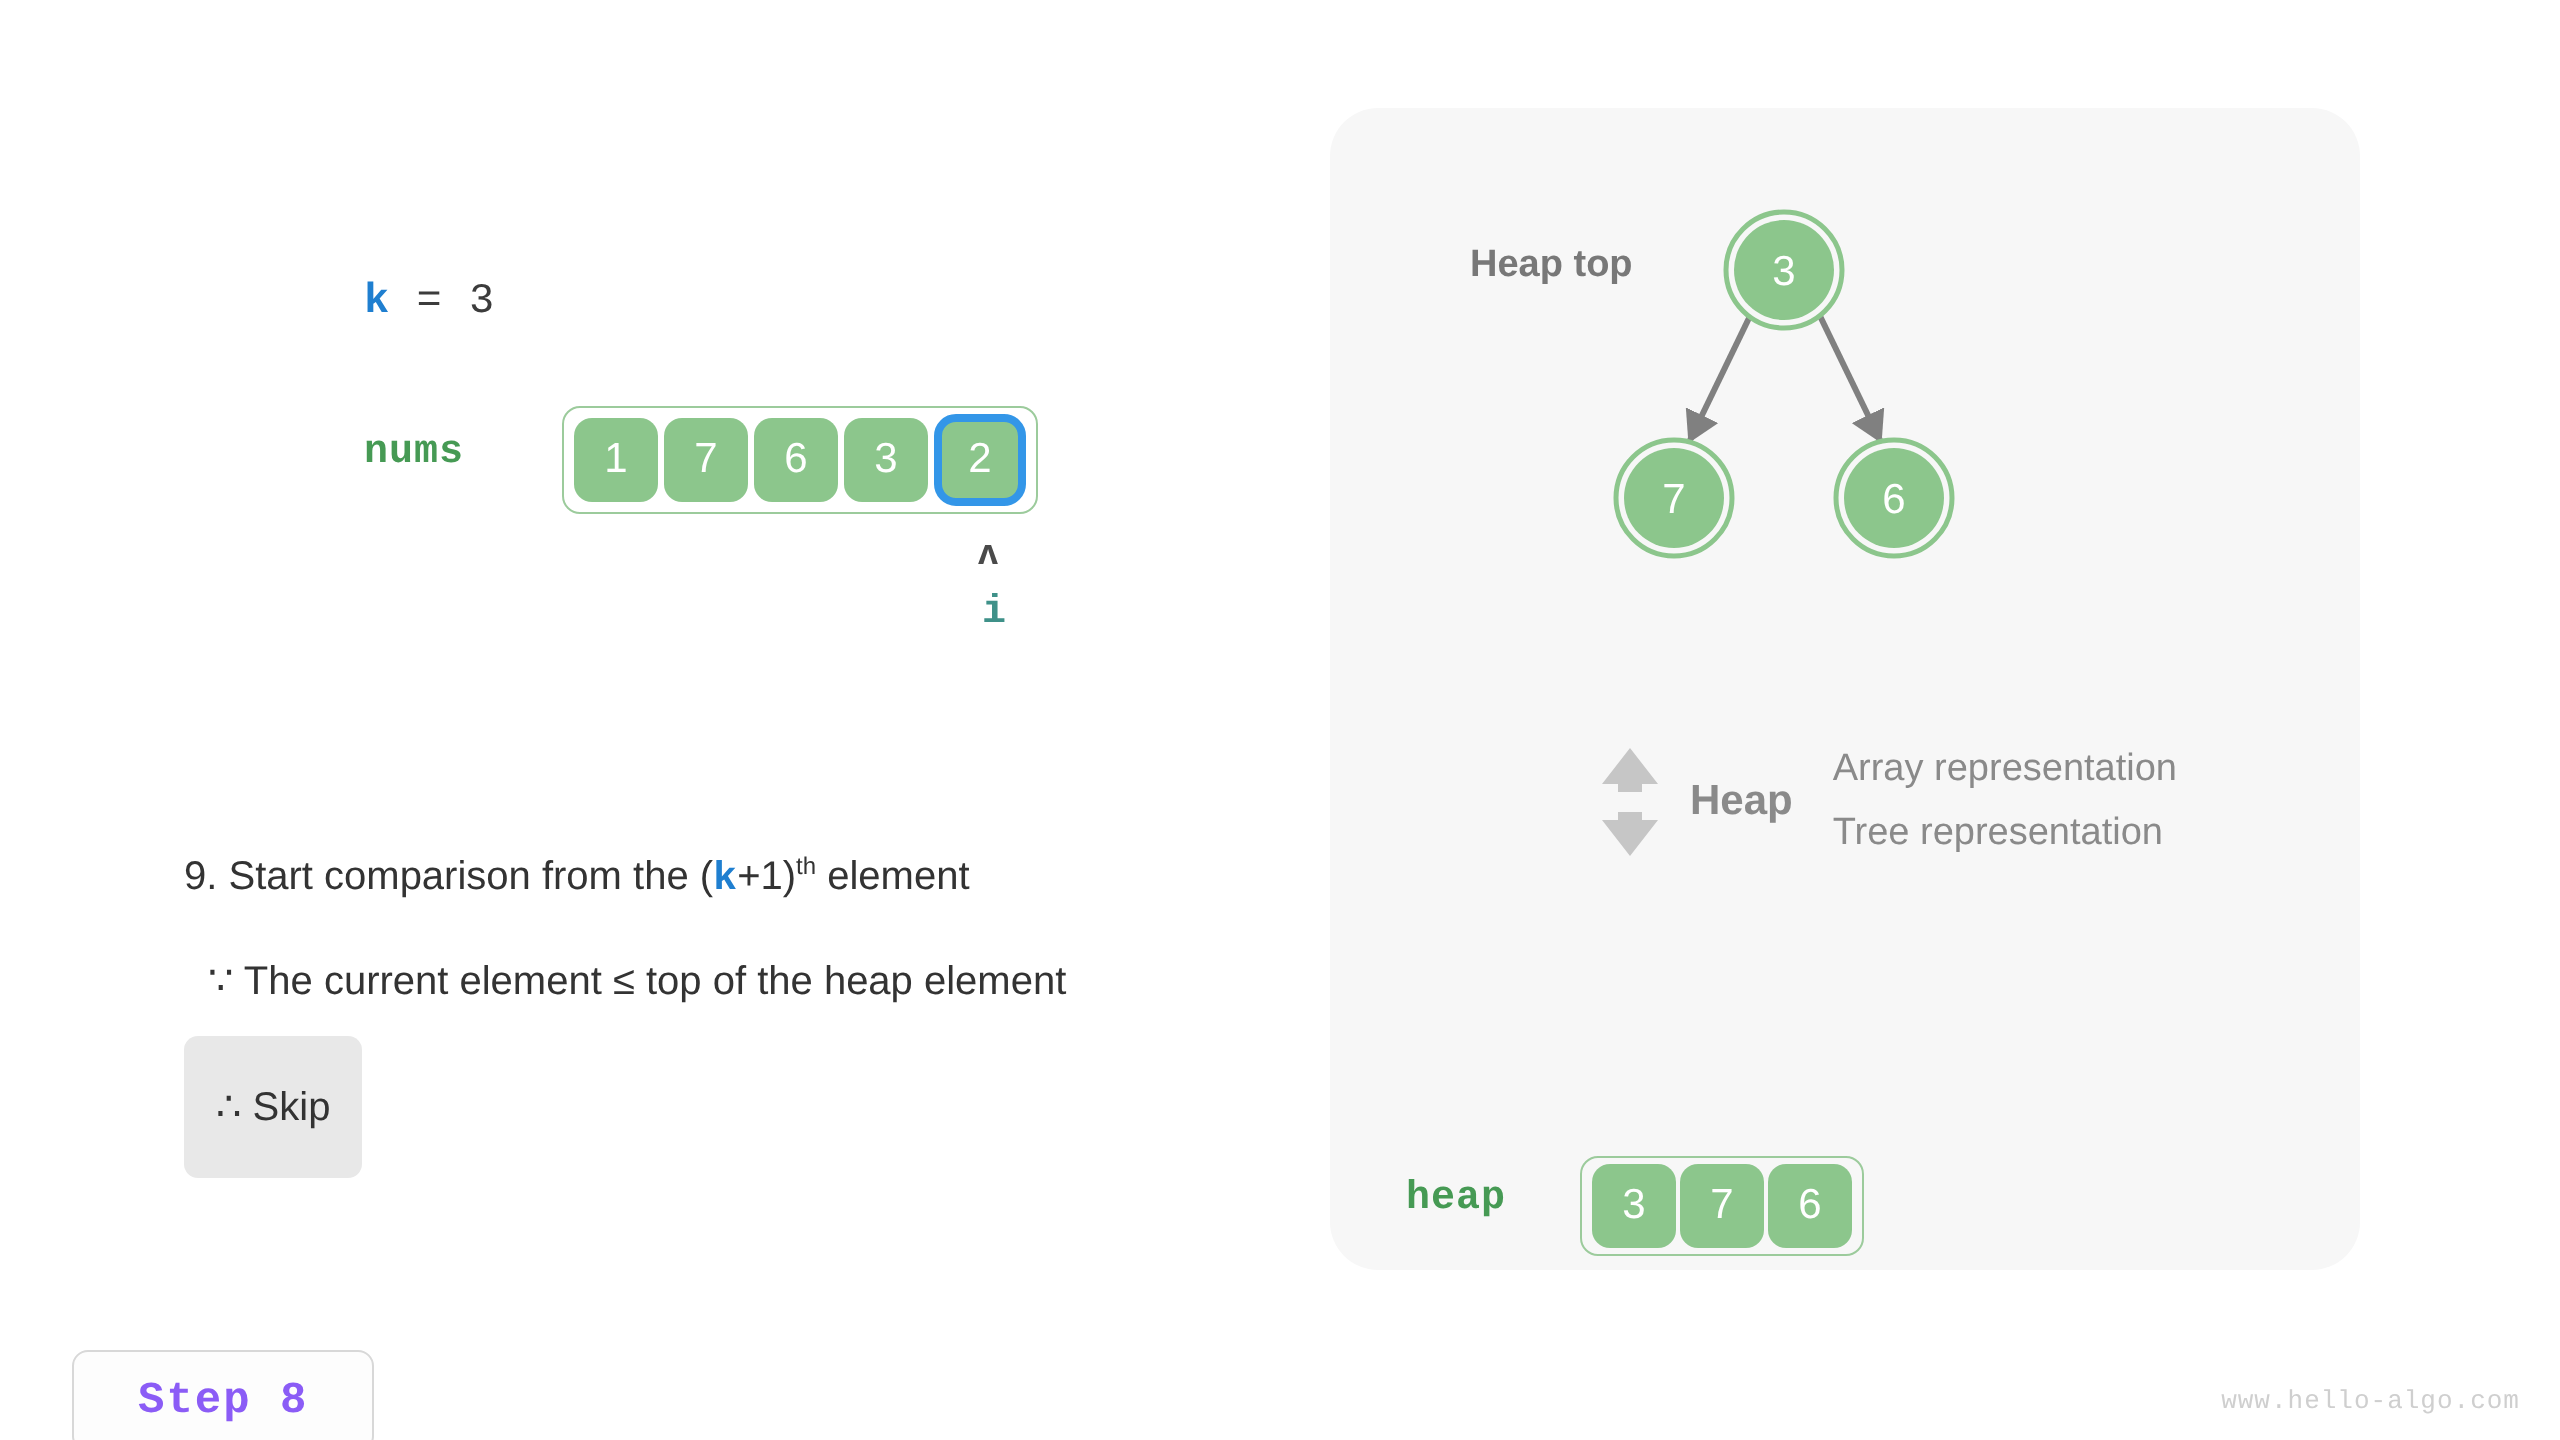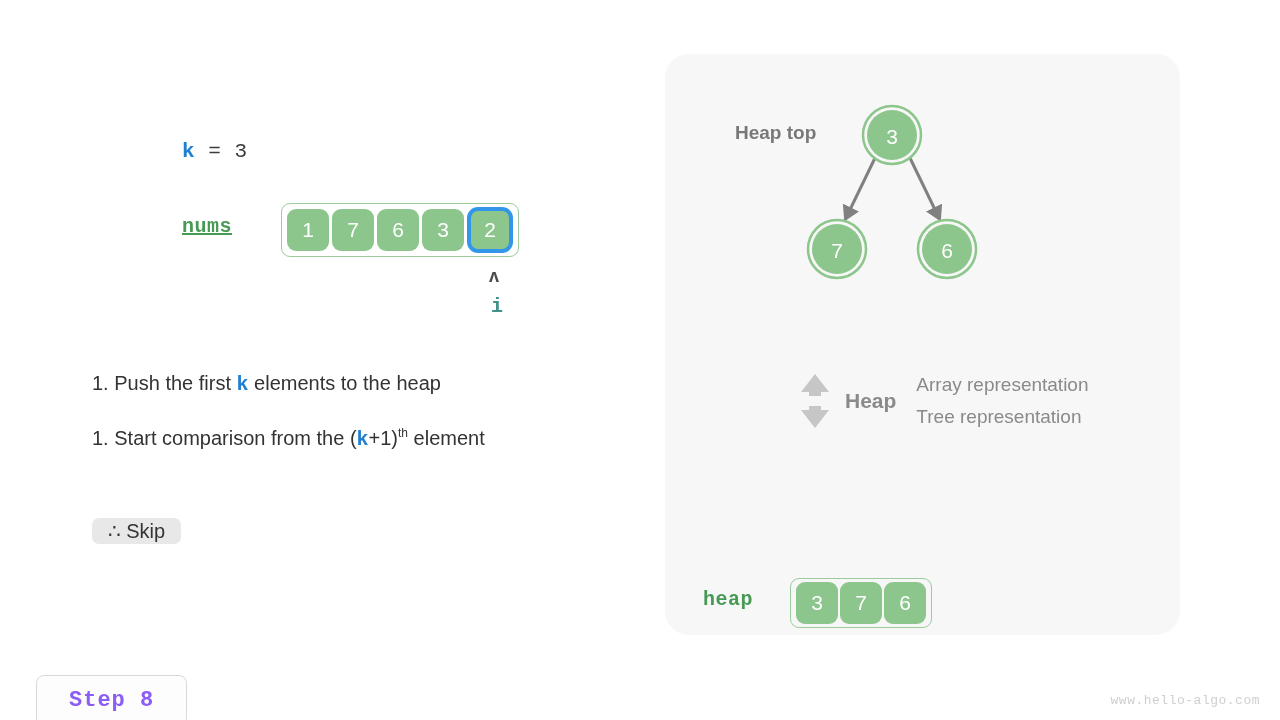--- a/index.html
+++ b/index.html
@@ -40,21 +40,20 @@
   }
 
   
   #nums-label {
     position: absolute;
     left: 182px; top: 215px;
     font-size: 20px;
     font-weight: bold;
     color: #469a54;
     letter-spacing: 0.5px;
-    text-decoration: underline;
   }
 
   
   #nums-array {
     position: absolute;
     left: 281px; top: 203px;
     display: flex;
     align-items: center;
     padding: 3px 4px;
     border: 1.5px solid #9ccb9c;
@@ -118,21 +117,21 @@
   #instr-2 { left: 92px; top: 426px; }
   #instr-3 { left: 104px; top: 478px; }
 
   #instr-4 {
     position: absolute;
     left: 92px; top: 518px;
     font-size: 20px;
     color: #333333;
     background: #e8e8e8;
     border-radius: 7px;
-    padding: 1px 16px;
+    padding: 23px 16px;
     white-space: nowrap;
   }
 
   
   #step-badge {
     position: absolute;
     left: 36px; top: 675px;
     border: 1.5px solid #d8d8d8;
     border-radius: 8px;
     padding: 12px 32px;
@@ -248,28 +247,26 @@
     <div class="cell">1</div>
     <div class="cell">7</div>
     <div class="cell">6</div>
     <div class="cell">3</div>
     <div class="cell highlight">2</div>
   </div>
 
   <div id="pointer-caret">ʌ</div>
   <div id="pointer-label" class="mono">i</div>
 
-  <div class="instr" id="instr-1">
-    <span>1. Push the first </span><span class="var-k">k</span><span> elements to the heap</span>
-  </div>
 
   <div class="instr" id="instr-2">
-    <span>1. Start comparison from the (</span><span class="var-k">k</span><span>+1)</span><sup>th</sup><span> element</span>
-  </div>
-
+    <span>9. Start comparison from the (</span><span class="var-k">k</span><span>+1)</span><sup>th</sup><span> element</span>
+  </div>
+
+  <div class="instr" id="instr-3">∵ The current element ≤ top of the heap element</div>
 
   <div id="instr-4">∴ Skip</div>
 
   <div id="step-badge" class="mono">Step 8</div>
 </div>
 
 <div id="watermark" class="mono">www.hello-algo.com</div>
 
 <div id="right-panel">
 

